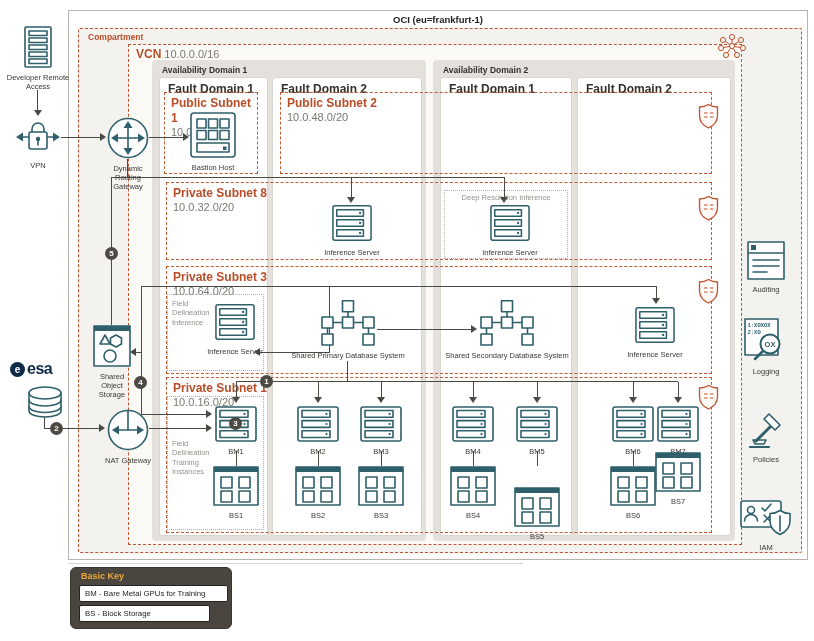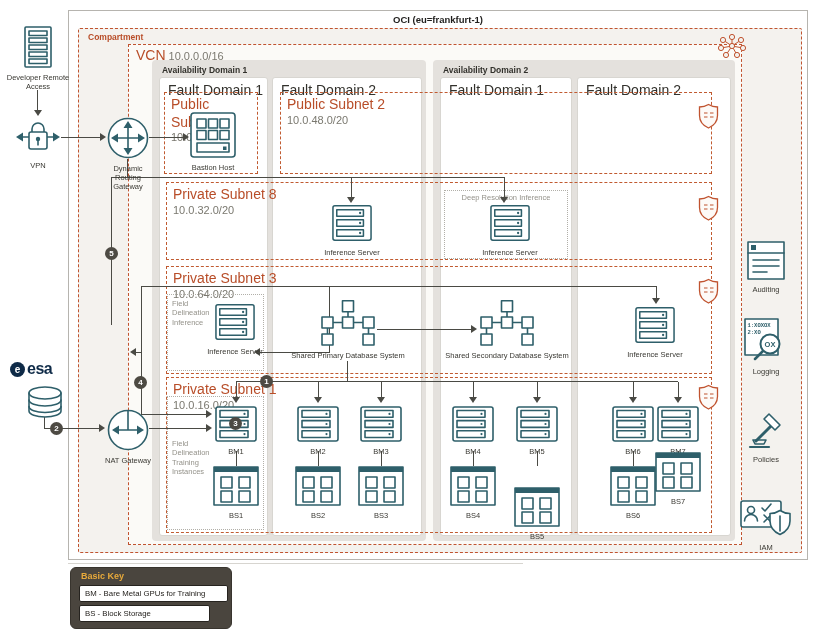--- a/index.html
+++ b/index.html
@@ -4,23 +4,23 @@
 <style>
   html,body{margin:0;padding:0;background:#fff}
   #stage{position:relative;width:814px;height:641px;background:#fff;font-family:"Liberation Sans",sans-serif;overflow:hidden}
   .oci{position:absolute;background:#fff;border:1px solid #b6b4af;z-index:0}
   .title{position:absolute;width:100%;text-align:center;font-size:9.5px;font-weight:bold;color:#1f1e1c}
   .compartment{position:absolute;background:#f4f2ee;border:1.5px dashed #c0532f;border-radius:2px;z-index:1}
   .vcnbox{position:absolute;background:#fbfaf7;border:1px dashed #c0532f;z-index:2}
   .ad{position:absolute;background:#e4e1dd;border-radius:4px;z-index:3}
   .ad-h{position:absolute;left:10px;top:5px;font-size:8.5px;font-weight:bold;color:#32312c}
   .fd{position:absolute;background:#fff;border:1px solid #d8d6d1;border-radius:3px;z-index:4}
-  .fd-h{position:absolute;left:8px;top:4px;font-size:14px;font-weight:normal;color:#32312c}
+  .fd-h{position:absolute;left:8px;top:4px;font-size:12px;font-weight:bold;color:#32312c}
   .subnet{position:absolute;border:1px dashed #c05a30;z-index:8}
-  .sn-name{font-size:14px;font-weight:normal;color:#b84d28;line-height:1.25}
+  .sn-name{font-size:12px;font-weight:bold;color:#b84d28;line-height:1.25}
   .sn-cidr{font-size:11px;color:#7a786f;line-height:1.2}
   .dotted{position:absolute;border:1px dotted #b1afa8;z-index:9}
   .glabel{font-size:7.5px;line-height:1.25;color:#94928a}
   .node{position:absolute;display:flex;flex-direction:column;align-items:center;gap:2px;text-align:center;z-index:25}
   .nlabel{font-size:7.5px;line-height:1.18;color:#3a3933}
   .hl{position:absolute;height:1px;background:#4a4a44;z-index:20}
   .vl{position:absolute;width:1px;background:#4a4a44;z-index:20}
   .ar{position:absolute;width:0;height:0;z-index:20}
   .ar-r{border-top:4px solid transparent;border-bottom:4px solid transparent;border-left:6px solid #4a4a44}
   .ar-l{border-top:4px solid transparent;border-bottom:4px solid transparent;border-right:6px solid #4a4a44}
@@ -207,20 +207,30 @@
   <div class="esa-wrap" style="left:10px;top:360px">
     <span class="esa-dot">e</span>
     <span class="esa-txt">esa</span>
   </div>
   <div class="node" style="left:27px;top:385px;width:36px">
     <span><svg width="36" height="34" viewBox="0 0 36 34">
           <path d="M2 8 a16 6 0 0 1 32 0 v18 a16 6 0 0 1 -32 0 z" class="stf"></path>
           <path d="M2 8 a16 6 0 0 0 32 0 M2 15 a16 6 0 0 0 32 0 M2 21.5 a16 6 0 0 0 32 0" class="st"></path>
         </svg></span>
   </div>
+  <div class="node" style="left:77px;top:325px;width:70px">
+    <span><svg width="38" height="42" viewBox="0 0 38 42">
+          <rect x="1" y="1" width="36" height="40" class="stf"></rect>
+          <rect x="1" y="1" width="36" height="5" class="fl"></rect>
+          <path d="M7 19 L17 19 L12 10 Z" class="st"></path>
+          <path d="M23 10 l5.5 3 v6 l-5.5 3 l-5.5 -3 v-6 z" class="st"></path>
+          <circle cx="17" cy="31" r="6" class="st"></circle>
+        </svg></span>
+    <span class="nlabel" style="width:46px">Shared Object Storage</span>
+  </div>
   <div class="node" style="left:93px;top:409px;width:70px">
     <span><svg width="42" height="42" viewBox="0 0 42 42">
           <circle cx="21" cy="21" r="19.5" class="stf"></circle>
           <path d="M21 2 V21 M9 21 H33" class="st"></path>
           <path d="M37 21 l-7 -4.5 v9 z M5 21 l7 -4.5 v9 z" class="fl"></path>
         </svg></span>
     <span class="nlabel" style="width:50px">NAT Gateway</span>
   </div>
 
   <div class="node" style="left:178px;top:112px;width:70px">

